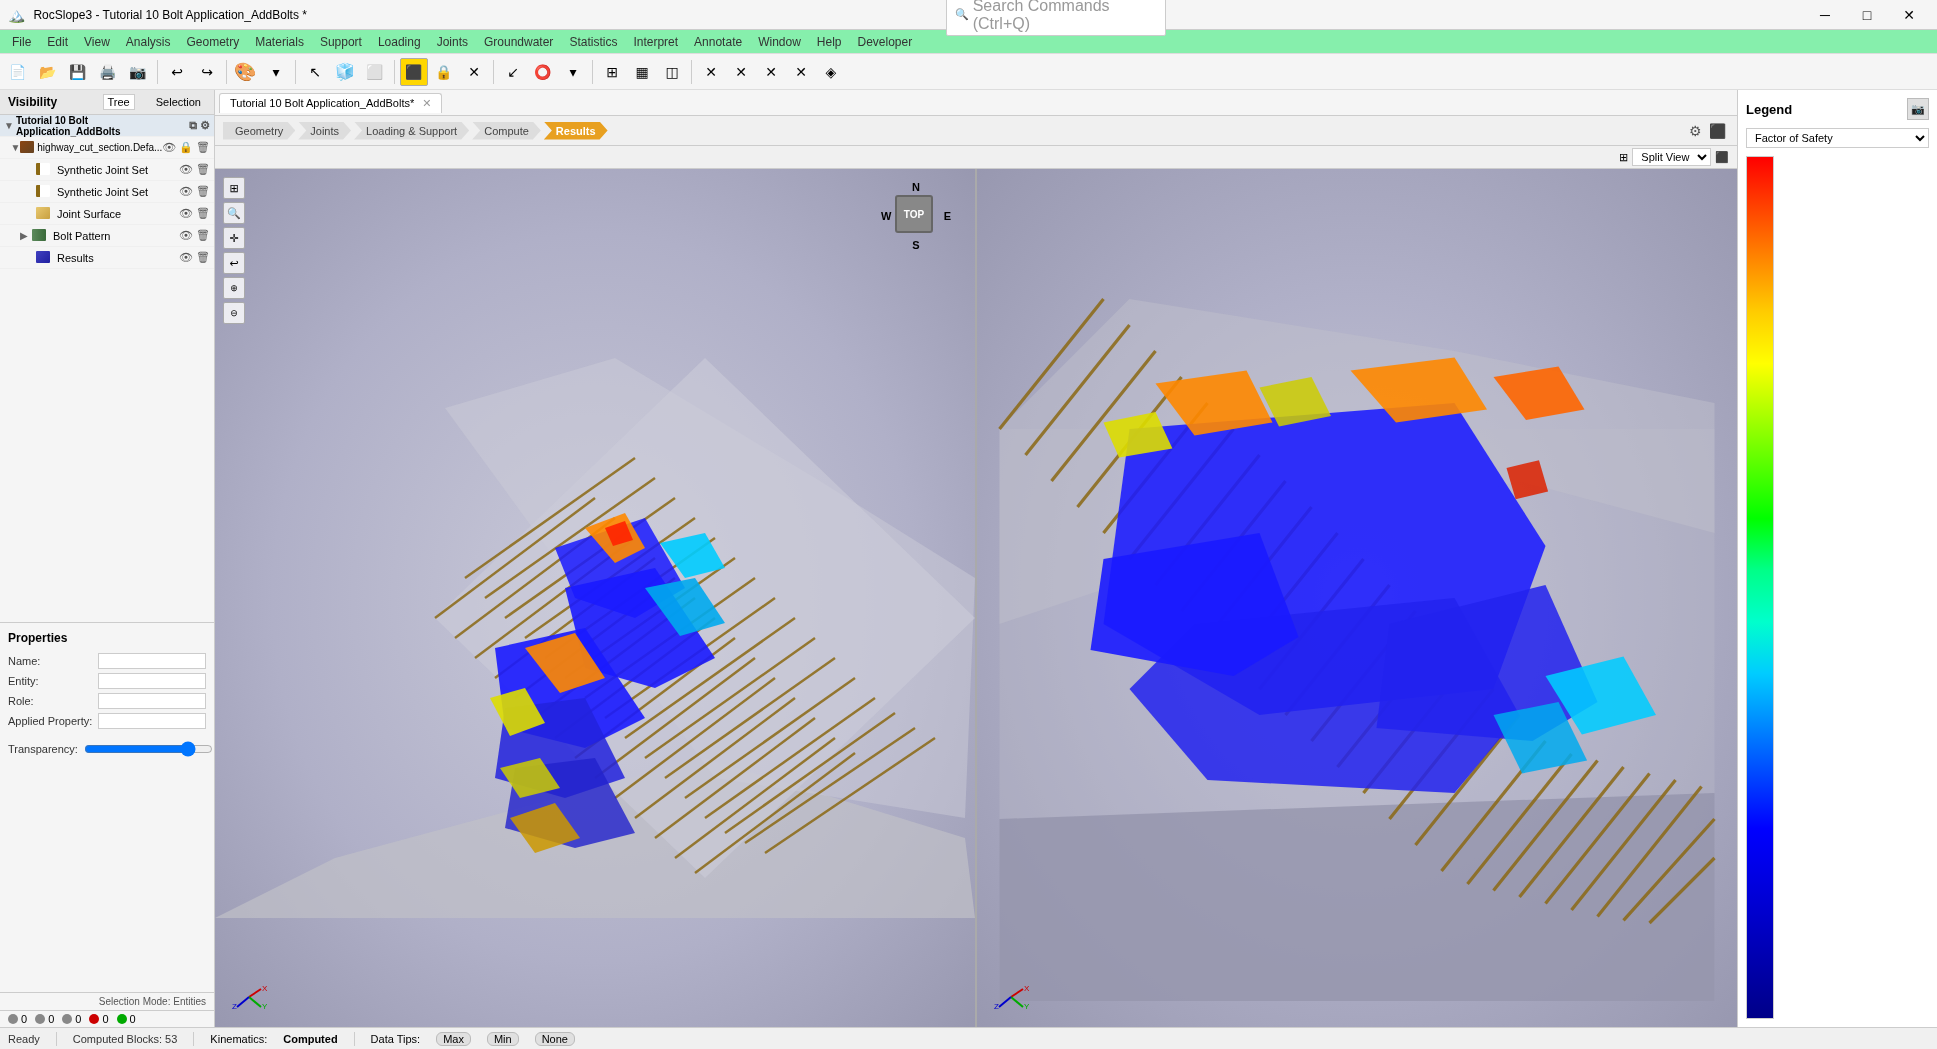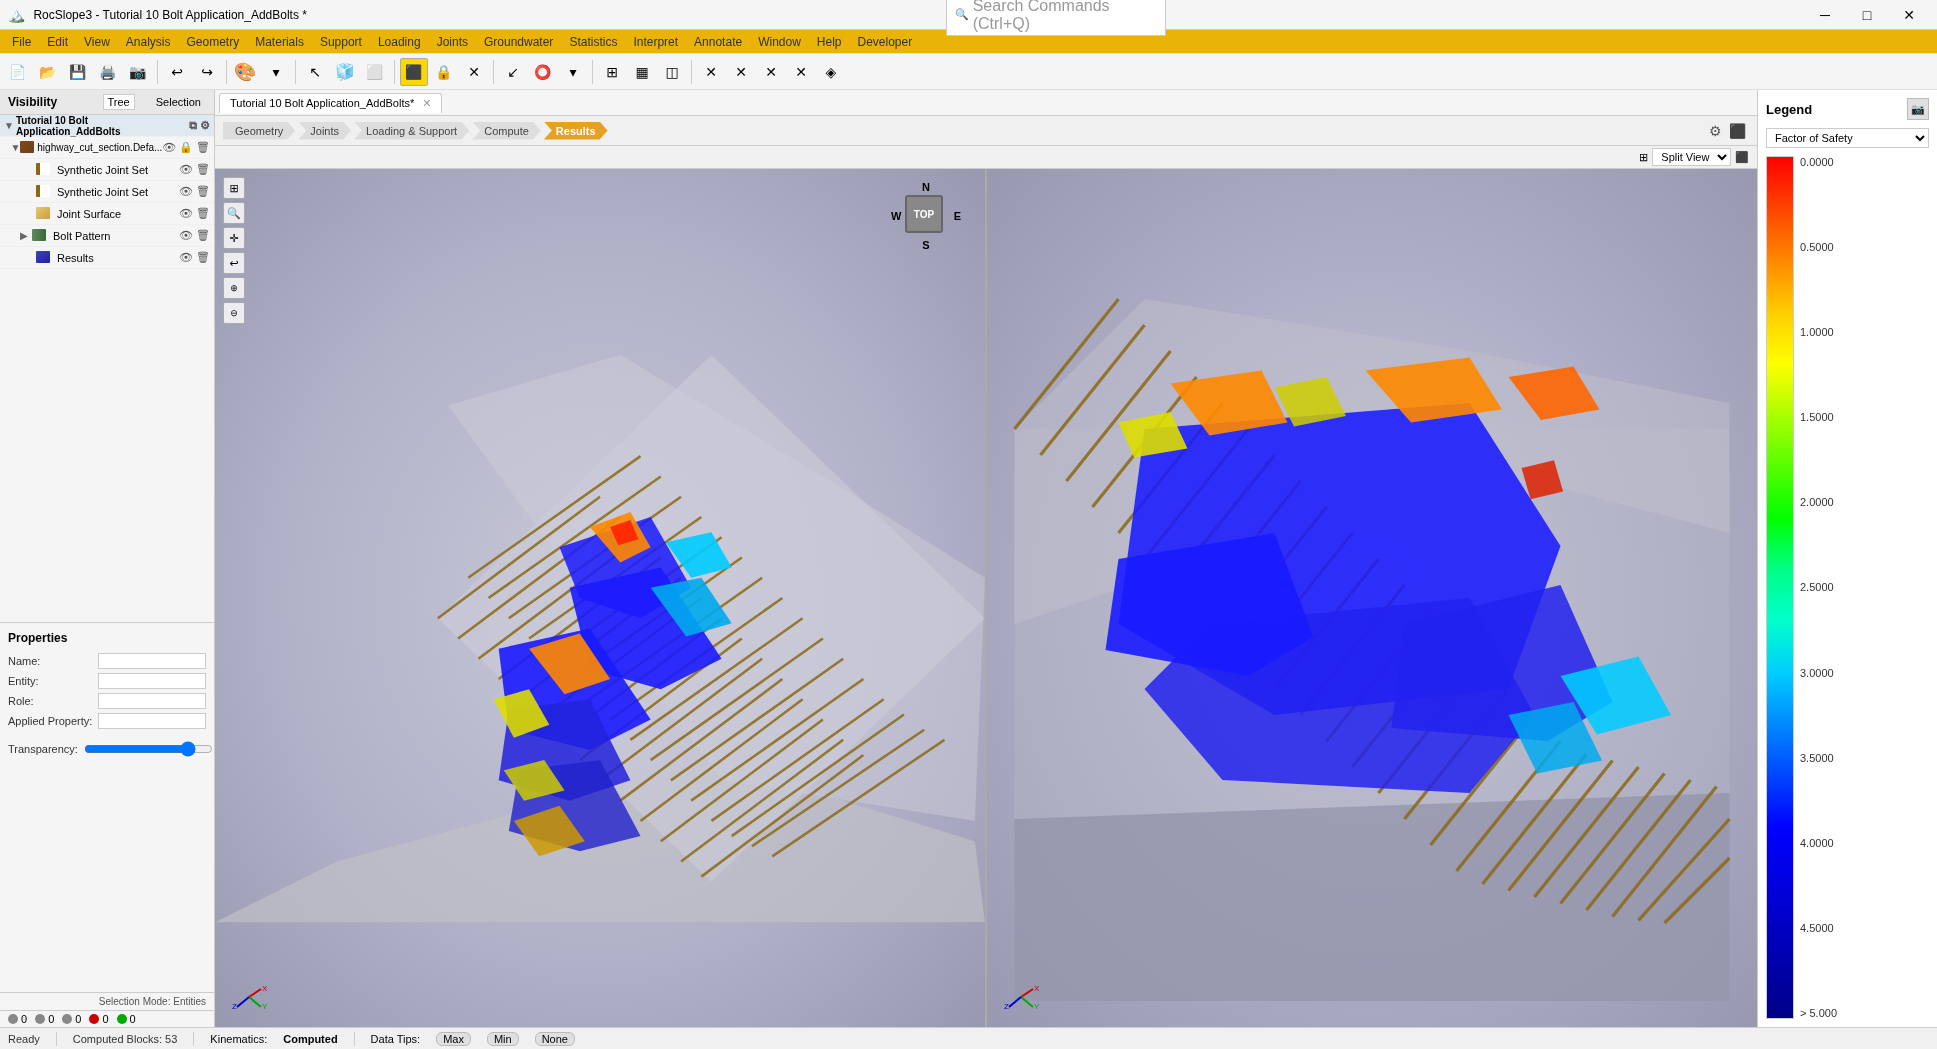--- a/index.html
+++ b/index.html
@@ -13,21 +13,21 @@
     }
     #titlebar .win-controls { display: flex; gap: 2px; }
     #titlebar .win-btn { width: 40px; height: 30px; border: none; background: transparent; cursor: pointer; font-size: 14px; }
     #titlebar .search-bar {
       display: flex; align-items: center; background: white; border: 1px solid #ccc;
       padding: 2px 8px; border-radius: 2px; width: 220px; font-size: 11px; color: #999;
     }
 
     
     #menubar {
-      display: flex; align-items: center; background: #eab308;
+      display: flex; align-items: center; background: #86efac;
       height: 24px; padding: 0 4px; border-bottom: 1px solid #ddd;
     }
     #menubar span {
       padding: 2px 8px; font-size: 12px; cursor: pointer; color: #333;
     }
 
     
     #toolbar {
       display: flex; align-items: center; background: #f5f5f5;
       height: 36px; padding: 0 4px; border-bottom: 1px solid #ddd; gap: 2px;
@@ -189,21 +189,21 @@
       padding: 2px 8px; background: #f0f0f0; border-bottom: 1px solid #ccc;
       font-size: 11px; gap: 4px;
     }
     .split-select {
       background: white; border: 1px solid #ccc; padding: 1px 4px;
       font-size: 11px; cursor: pointer;
     }
 
     
     #legend-panel {
-      width: 180px; background: white; border-left: 1px solid #ccc;
+      width: 200px; background: white; border-left: 1px solid #ccc;
       display: flex; flex-direction: column; padding: 8px;
     }
     #legend-panel .leg-header {
       display: flex; align-items: center; justify-content: space-between;
       margin-bottom: 8px;
     }
     #legend-panel .leg-title { font-weight: bold; font-size: 13px; }
     .leg-export-btn {
       width: 22px; height: 22px; background: #e0e0e0; border: 1px solid #bbb;
       display: flex; align-items: center; justify-content: center; cursor: pointer; font-size: 11px;
@@ -698,33 +698,20 @@
       <span class="leg-title">Legend</span>
       <div class="leg-export-btn">📷</div>
     </div>
 
     <select class="leg-select">
       <option>Factor of Safety</option>
     </select>
 
     <div id="color-ramp-container">
       <div id="color-ramp"></div>
-      <div id="ramp-labels">
-        <span>0.0000</span>
-        <span>0.5000</span>
-        <span>1.0000</span>
-        <span>1.5000</span>
-        <span>2.0000</span>
-        <span>2.5000</span>
-        <span>3.0000</span>
-        <span>3.5000</span>
-        <span>4.0000</span>
-        <span>4.5000</span>
-        <span>&gt; 5.000</span>
-      </div>
     </div>
   </div>
 </div>
 
 <div id="statusbar">
   <span class="status-text">Ready</span>
   <div class="status-sep"></div>
   <span class="status-highlight">Computed Blocks: 53</span>
   <div class="status-sep"></div>
   <span>Kinematics:</span>

